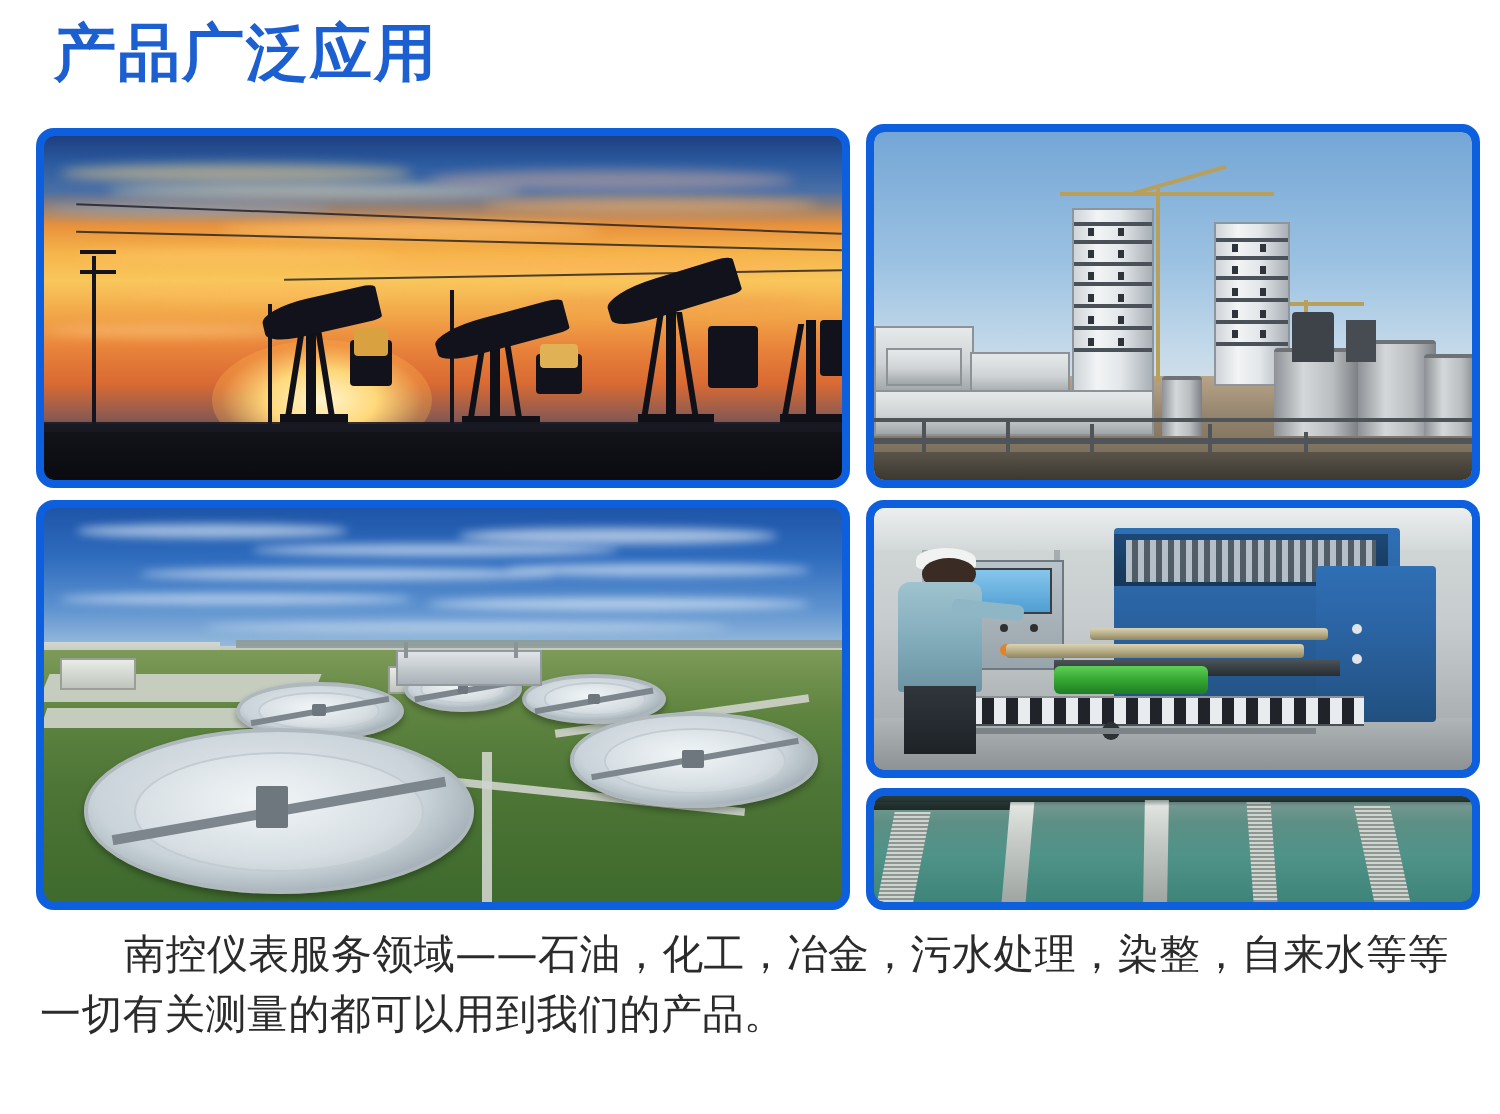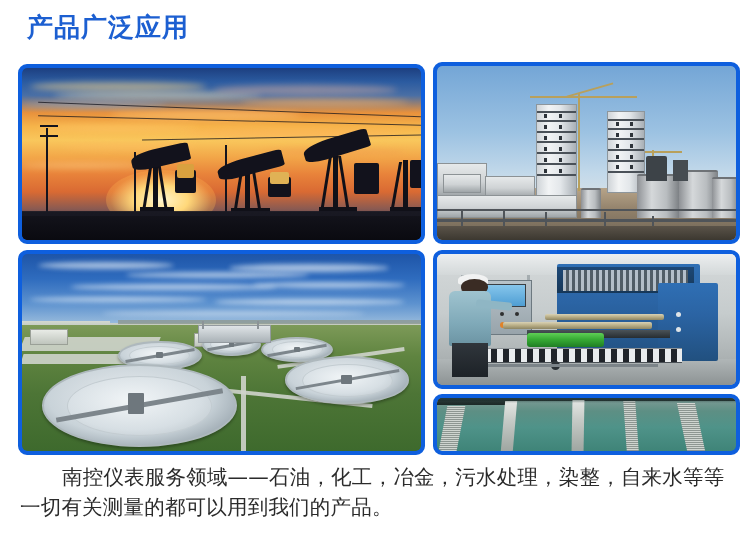--- a/index.html
+++ b/index.html
@@ -13,21 +13,21 @@
     position: relative;
     overflow: hidden;
     font-family: "DejaVu Sans", "Liberation Sans", sans-serif;
   }
 
   
   .page-title {
     position: absolute;
     left: 27px;
     top: 8px;
-    font-size: 26px;
+    font-size: 31px;
     font-weight: bold;
     color: #1C5FD1;
     letter-spacing: 1px;
     line-height: 38px;
     white-space: nowrap;
   }
 
   
   .gallery {
     position: absolute;

